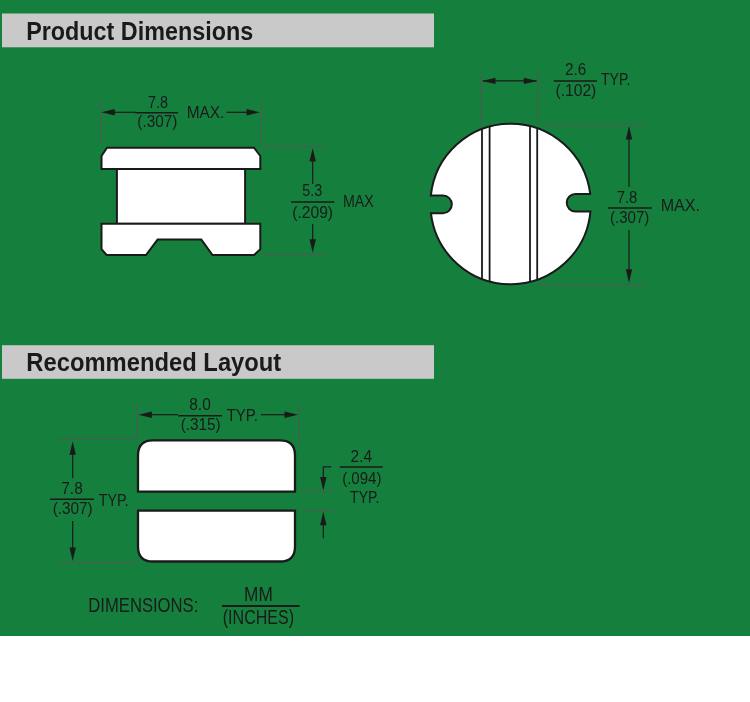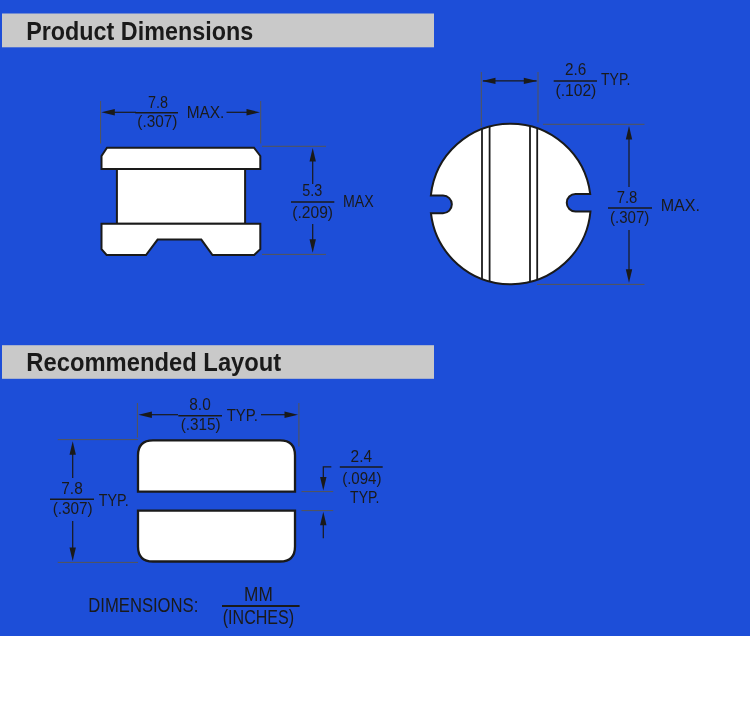--- a/index.html
+++ b/index.html
@@ -1,16 +1,16 @@
 <!DOCTYPE html>
 <html><head>
 <meta charset="utf-8">
 <style>
   html,body{margin:0;padding:0;background:#ffffff;}
-  #page{position:relative;width:750px;height:636px;background:#1d4ed8;overflow:hidden;}
+  #page{position:relative;width:750px;height:636px;background:#15803d;overflow:hidden;}
   svg{display:block;}
   text{font-family:"Liberation Sans",sans-serif;fill:#1a1a1a;}
 </style>
 </head>
 <body>
 <div id="page">
 <svg width="750" height="702" viewBox="0 0 750 702">
 
   <rect x="2" y="13.5" width="432" height="33.8" fill="#c9c9c9"></rect>
   <text x="26.2" y="40" font-size="26.3" font-weight="bold" textLength="227" lengthAdjust="spacingAndGlyphs">Product Dimensions</text>

